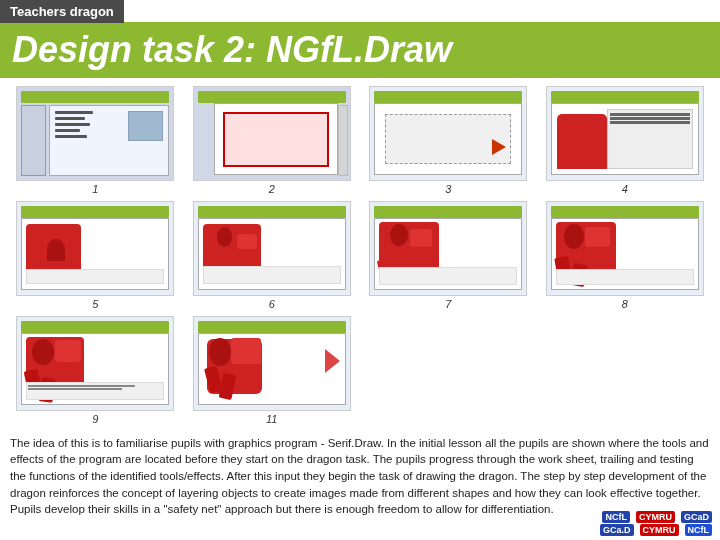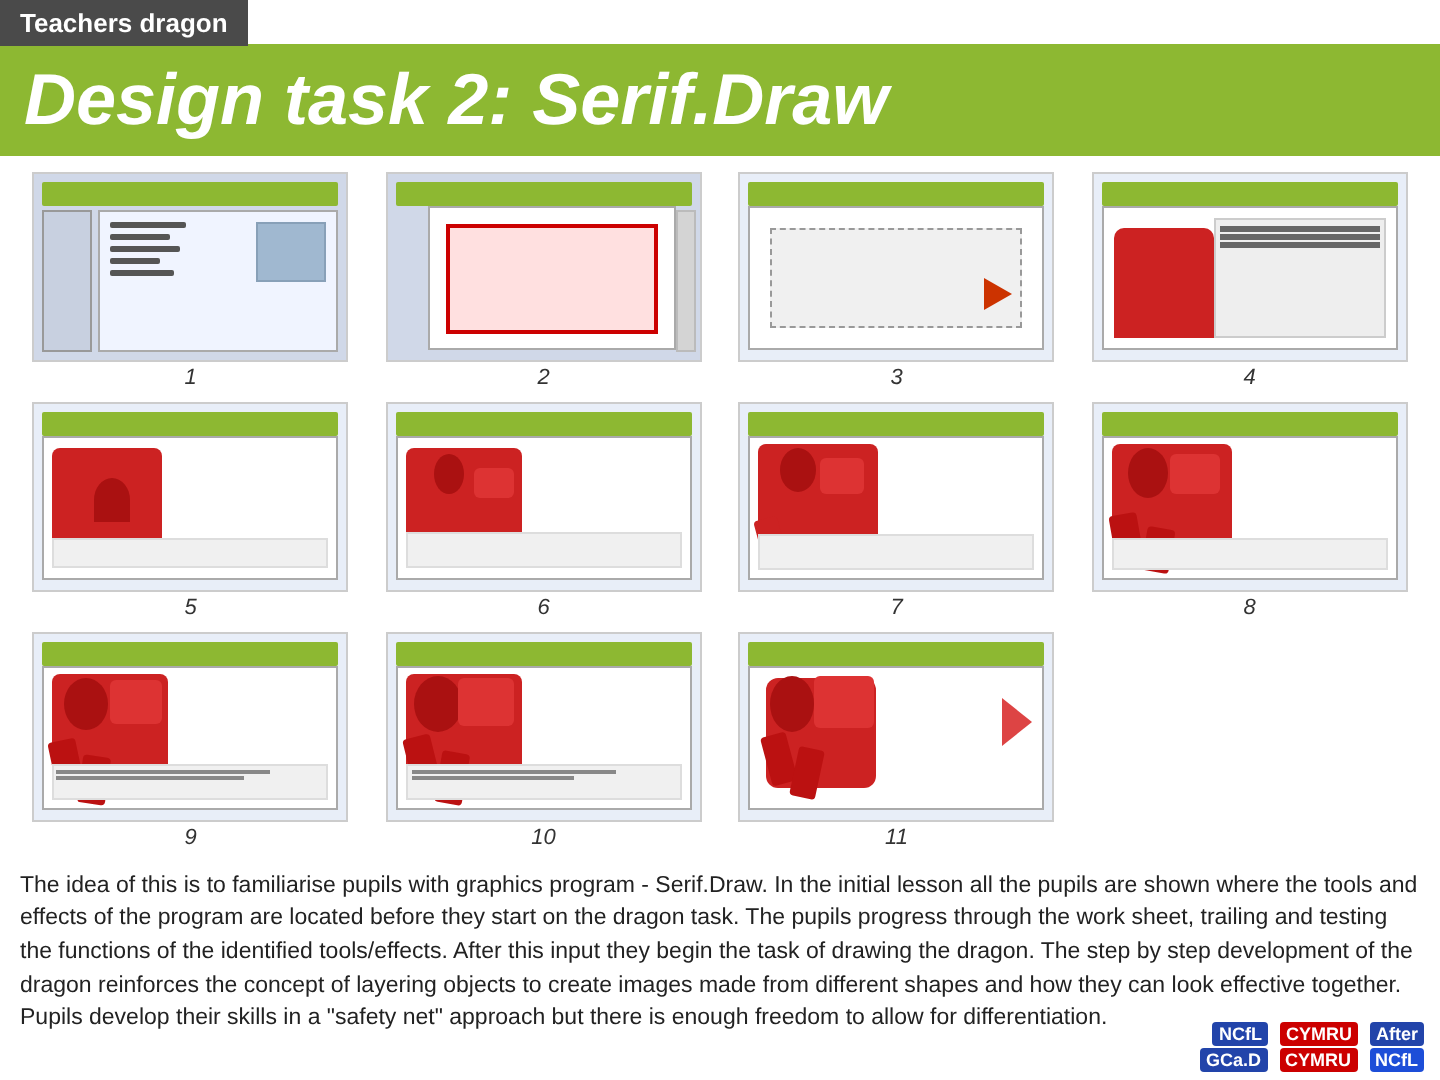--- a/index.html
+++ b/index.html
@@ -175,21 +175,21 @@
       gap: 1px;
       padding: 1px;
     }
   </style>
 </head>
 <body>
 
 <div class="teachers-notes-badge">Teachers dragon</div>
 
 <div class="title-bar">
-  <h1>Design task 2: Serif.Draw</h1>
+  <h1>Design task 2: NGfL.Draw</h1>
 </div>
 
 <div class="thumbnails-grid">
 
   <div class="thumb-item">
     <div class="thumb-img">
       <div class="thumb-inner slide-v1">
         <div class="slide-header"></div>
         <div class="slide-sidebar"></div>
         <div class="slide-main">
@@ -327,39 +327,20 @@
           <div style="position:absolute;bottom:4px;left:4px;right:4px;height:18px;background:#f0f0f0;border:1px solid #ddd;font-size:4px;color:#444;padding:1px;line-height:1.4;">
             <div style="height:2px;background:#888;margin:1px 0;width:80%;"></div>
             <div style="height:2px;background:#888;margin:1px 0;width:70%;"></div>
           </div>
         </div>
       </div>
     </div>
     <span class="thumb-number">9</span>
   </div>
 
-  <div class="thumb-item">
-    <div class="thumb-img">
-      <div class="thumb-inner" style="background:#e8eef8;">
-        <div class="slide-header"></div>
-        <div style="position:absolute;top:16px;left:4px;right:4px;bottom:5px;background:#fff;border:1px solid #aaa;">
-          <div style="position:absolute;left:4px;top:3px;width:58px;height:58px;background:#cc2222;border-radius:4px;"></div>
-          <div style="position:absolute;left:8px;top:4px;width:24px;height:28px;background:#aa1111;border-radius:50%;"></div>
-          <div style="position:absolute;left:30px;top:5px;width:28px;height:24px;background:#dd3333;border-radius:3px;"></div>
-          <div style="position:absolute;left:5px;top:34px;width:14px;height:26px;background:#bb1111;border-radius:2px;transform:rotate(-14deg);"></div>
-          <div style="position:absolute;left:20px;top:42px;width:14px;height:26px;background:#bb1111;border-radius:2px;transform:rotate(10deg);"></div>
-          <div style="position:absolute;bottom:4px;left:4px;right:4px;height:18px;background:#f0f0f0;border:1px solid #ddd;">
-            <div style="height:2px;background:#888;margin:2px 2px 1px 2px;width:75%;"></div>
-            <div style="height:2px;background:#888;margin:1px 2px;width:60%;"></div>
-          </div>
-        </div>
-      </div>
-    </div>
-    <span class="thumb-number">10</span>
-  </div>
 
   <div class="thumb-item">
     <div class="thumb-img">
       <div class="thumb-inner" style="background:#e8eef8;">
         <div class="slide-header"></div>
         <div style="position:absolute;top:16px;left:4px;right:4px;bottom:5px;background:#fff;border:1px solid #aaa;">
 
           <div style="position:absolute;left:8px;top:5px;width:55px;height:55px;background:#cc2222;border-radius:6px;"></div>
           <div style="position:absolute;left:10px;top:4px;width:22px;height:28px;background:#aa1111;border-radius:50%;"></div>
           <div style="position:absolute;left:32px;top:4px;width:30px;height:26px;background:#dd3333;border-radius:3px;"></div>
@@ -376,20 +357,20 @@
 </div>
 
 <div class="description-area">
   <p>The idea of this is to familiarise pupils with graphics program - Serif.Draw. In the initial lesson all the pupils are shown where the tools and effects of the program are located before they start on the dragon task. The pupils progress through the work sheet, trailing and testing the functions of the identified  tools/effects.  After this input they begin the task of drawing the dragon. The step by step development of  the dragon reinforces the concept of layering objects to create images made from different shapes and how they can look effective together. Pupils develop their skills in a "safety net"  approach but there is enough freedom to allow for differentiation.</p>
 </div>
 
 <div class="footer-logos">
   <div class="logo-row">
     <span class="logo-badge logo-ngfl">NCfL</span>
     <span class="logo-badge logo-cymru">CYMRU</span>
-    <span class="logo-badge logo-gcad">After</span>
+    <span class="logo-badge logo-gcad">GCaD</span>
   </div>
   <div class="logo-row">
     <span class="logo-badge logo-gcad">GCa.D</span>
     <span class="logo-badge logo-cymru">CYMRU</span>
     <span class="logo-badge logo-ncfl">NCfL</span>
   </div>
 </div>
 
 </body></html>

